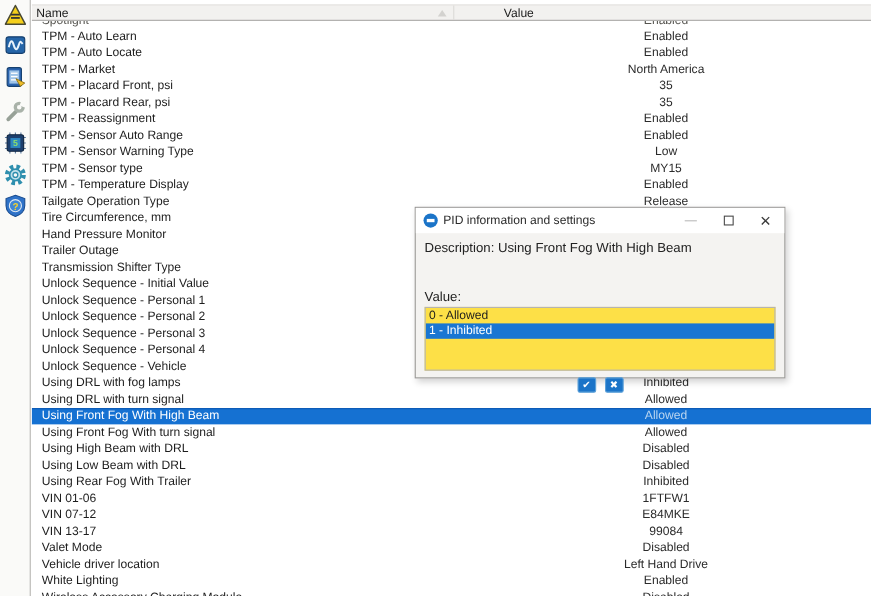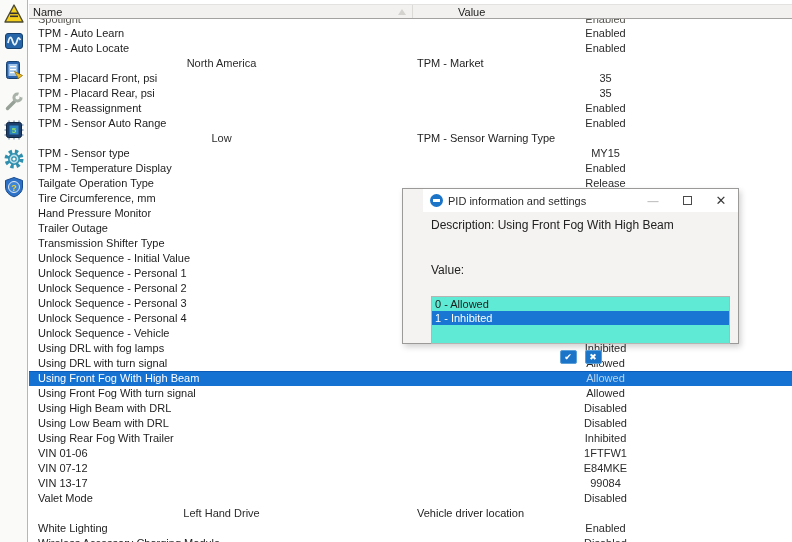--- a/index.html
+++ b/index.html
@@ -29,37 +29,37 @@
   .row { display:flex; height:15px; line-height:15px; font-size:11px; color:#1d1d1d; background:#fff; }
   .row .name  { width:384px; padding-left:9px; white-space:nowrap; overflow:hidden; }
   .row .value { flex:1; padding-left:6px; white-space:nowrap; overflow:hidden; color:#2b2b2b;text-align:center; }
   .row.clip-top { height:7px; overflow:hidden; }
   .row.clip-top .name, .row.clip-top .value { margin-top:-7px; color:#55544f; }
   .row.selected { background:var(--sel-blue,#1571d2); box-shadow:inset 0 1px 0 #0d5cb8; }
   .row.selected .name { color:#ffffff; }
   .row.selected .value { color:#b9d5f0; }
 
   
-  .dialog { position:absolute; left:402px; top:188px; width:337px; height:156px;
+  .dialog { position:absolute; left:377px; top:188px; width:337px; height:156px;
             background:#f4f3f1; border:1px solid #9b9a98; z-index:10;
-            box-shadow:2px 3px 6px rgba(0,0,0,0.18);padding-left:20px; }
+            box-shadow:2px 3px 6px rgba(0,0,0,0.18); }
   .titlebar { height:23px; background:#ffffff; display:flex; align-items:center; }
   .app-badge { width:13px; height:13px; border-radius:50%; background:var(--brand-blue,#1b74c8);
                margin:0 5px 0 7px; position:relative; flex:none; }
   .app-badge::after { content:""; position:absolute; left:3px; top:5px; width:7px; height:3px; background:#fff; }
   .dlg-title { font-size:11px; color:#2b2b2b; flex:1; white-space:nowrap; overflow:hidden; }
   .win-btn { width:34px; height:23px; display:flex; align-items:center; justify-content:center;
              font-size:11px; color:#3a3a3a; }
   .win-btn.min { color:#c3c3c3; font-weight:bold; }
   .maxi-box { width:9px; height:9px; border:1px solid #4a4a4a; }
   .win-btn.close { font-size:13px; }
   .dlg-body { padding:6px 8px 0 8px; }
   .dlg-desc { font-size:12px; color:#222; margin-top:0; }
   .dlg-value-label { font-size:12px; color:#222; margin-top:31px; }
-  .listbox { margin-top:19px; height:48px; background:#5eead4; border:1px solid #b5b4b2; overflow:hidden; }
+  .listbox { margin-top:2px; height:58px; background:#fde047; border:1px solid #b5b4b2; overflow:hidden; }
   .option { height:14px; line-height:14px; font-size:11px; padding-left:3px; color:#1d1d1d; }
   .option.selected { background:var(--dlg-sel-blue,#1976d2); color:#fff; }
   .dlg-buttons { display:flex; justify-content:center; gap:8px; margin-top:6px; }
   .mini-btn { width:17px; height:14px; background:var(--brand-blue,#1b74c8);
               border:1px solid #5a9fd8; border-radius:2px; color:#fff; font-size:9px;
               line-height:12px; text-align:center; padding:0; }
 </style>
 </head>
 <body>
 
@@ -144,22 +144,22 @@
           <div class="cell name">TPM - Auto Learn</div>
           <div class="cell value">Enabled</div>
         </div>
 
         <div class="row">
           <div class="cell name">TPM - Auto Locate</div>
           <div class="cell value">Enabled</div>
         </div>
 
         <div class="row">
+          <div class="cell name">TPM - Market</div>
           <div class="cell value">North America</div>
-          <div class="cell name">TPM - Market</div>
         </div>
 
         <div class="row">
           <div class="cell name">TPM - Placard Front, psi</div>
           <div class="cell value">35</div>
         </div>
 
         <div class="row">
           <div class="cell name">TPM - Placard Rear, psi</div>
           <div class="cell value">35</div>
@@ -169,22 +169,22 @@
           <div class="cell name">TPM - Reassignment</div>
           <div class="cell value">Enabled</div>
         </div>
 
         <div class="row">
           <div class="cell name">TPM - Sensor Auto Range</div>
           <div class="cell value">Enabled</div>
         </div>
 
         <div class="row">
+          <div class="cell name">TPM - Sensor Warning Type</div>
           <div class="cell value">Low</div>
-          <div class="cell name">TPM - Sensor Warning Type</div>
         </div>
 
         <div class="row">
           <div class="cell name">TPM - Sensor type</div>
           <div class="cell value">MY15</div>
         </div>
 
         <div class="row">
           <div class="cell name">TPM - Temperature Display</div>
           <div class="cell value">Enabled</div>
@@ -294,22 +294,22 @@
           <div class="cell name">VIN 13-17</div>
           <div class="cell value">99084</div>
         </div>
 
         <div class="row">
           <div class="cell name">Valet Mode</div>
           <div class="cell value">Disabled</div>
         </div>
 
         <div class="row">
+          <div class="cell name">Vehicle driver location</div>
           <div class="cell value">Left Hand Drive</div>
-          <div class="cell name">Vehicle driver location</div>
         </div>
 
         <div class="row">
           <div class="cell name">White Lighting</div>
           <div class="cell value">Enabled</div>
         </div>
 
         <div class="row">
           <div class="cell name">Wireless Accessory Charging Module</div>
           <div class="cell value">Disabled</div>

